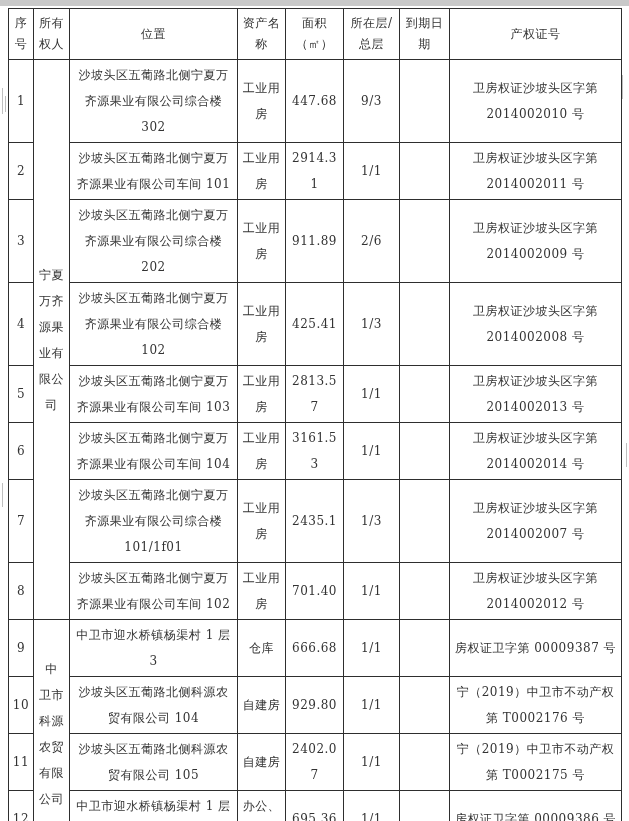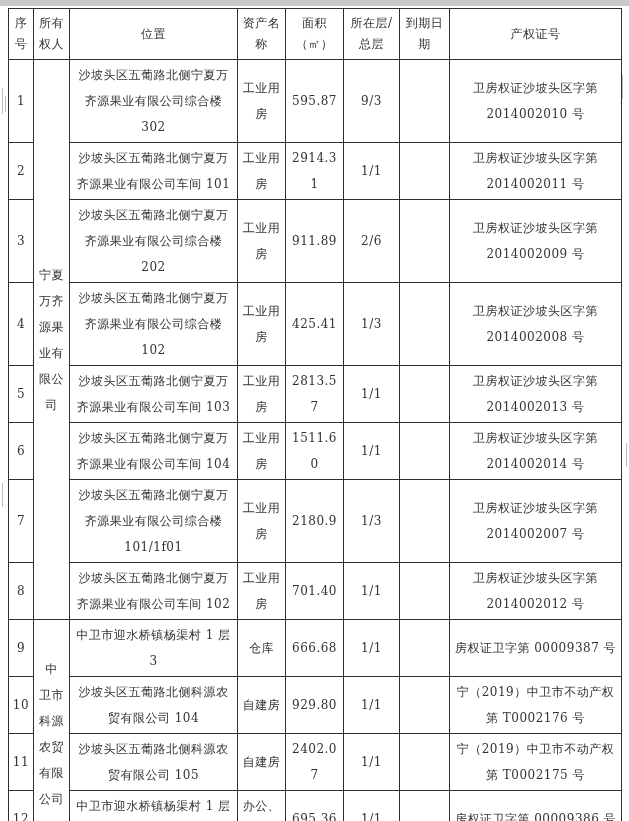--- a/index.html
+++ b/index.html
@@ -65,21 +65,21 @@
 万齐
 源果
 业有
 限公
 司</td>
       <td>沙坡头区五葡路北侧宁夏万
 齐源果业有限公司综合楼
 302</td>
       <td>工业用
 房</td>
-      <td class="num">595.87</td>
+      <td class="num">447.68</td>
       <td class="num">9/3</td>
       <td></td>
       <td>卫房权证沙坡头区字第
 2014002010 号</td>
     </tr>
     <tr class="h2">
       <td>2</td>
       <td>沙坡头区五葡路北侧宁夏万
 齐源果业有限公司车间 101</td>
       <td>工业用
@@ -127,34 +127,34 @@
       <td></td>
       <td>卫房权证沙坡头区字第
 2014002013 号</td>
     </tr>
     <tr class="h2">
       <td>6</td>
       <td>沙坡头区五葡路北侧宁夏万
 齐源果业有限公司车间 104</td>
       <td>工业用
 房</td>
-      <td class="num">1511.60</td>
+      <td class="num">3161.53</td>
       <td class="num">1/1</td>
       <td></td>
       <td>卫房权证沙坡头区字第
 2014002014 号</td>
     </tr>
     <tr class="h3">
       <td>7</td>
       <td>沙坡头区五葡路北侧宁夏万
 齐源果业有限公司综合楼
 101/1f01</td>
       <td>工业用
 房</td>
-      <td class="num">2180.9</td>
+      <td class="num">2435.1</td>
       <td class="num">1/3</td>
       <td></td>
       <td>卫房权证沙坡头区字第
 2014002007 号</td>
     </tr>
     <tr class="h2">
       <td>8</td>
       <td>沙坡头区五葡路北侧宁夏万
 齐源果业有限公司车间 102</td>
       <td>工业用

